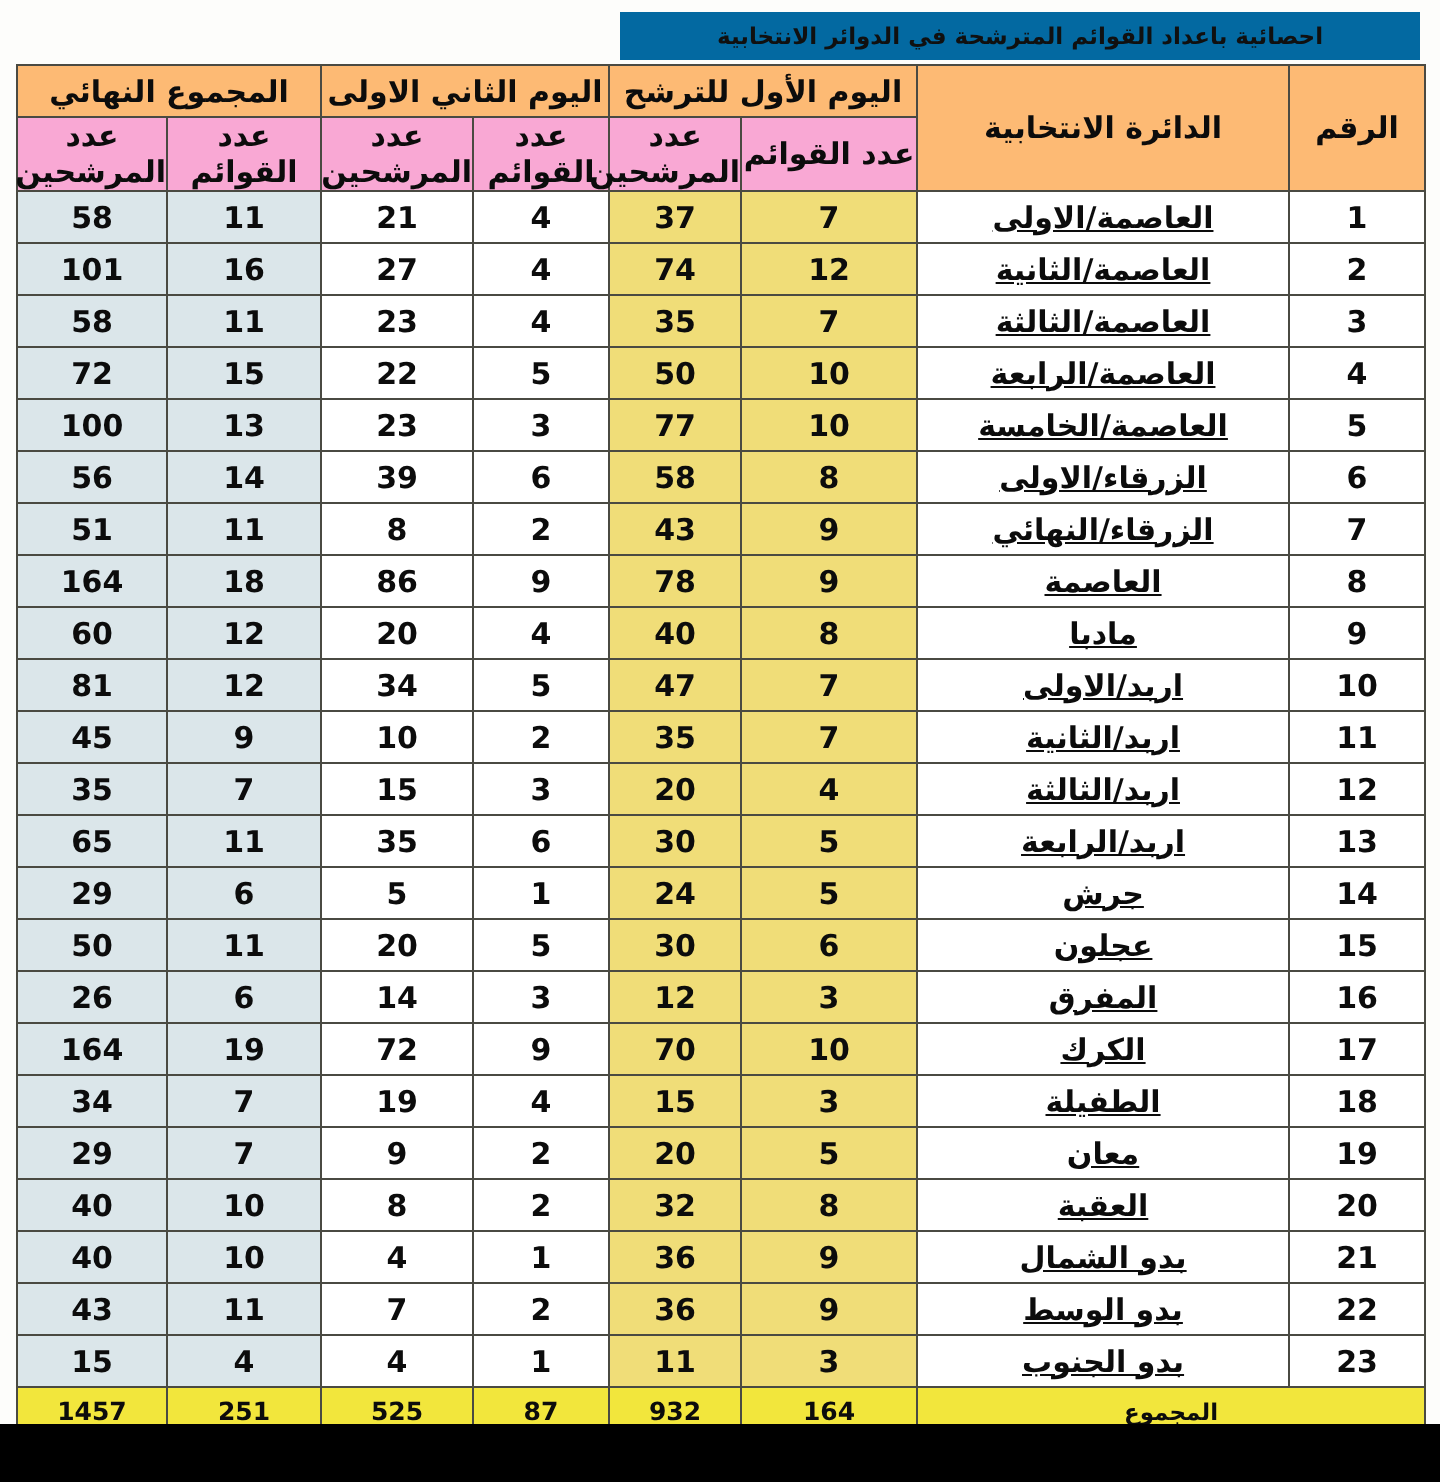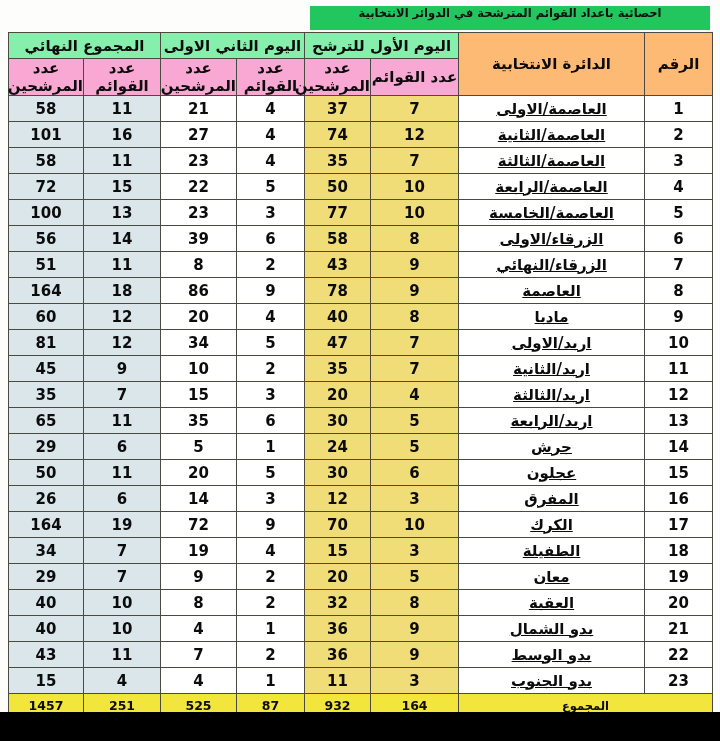--- a/index.html
+++ b/index.html
@@ -25,22 +25,23 @@
     background: #fdfdfb;
   }
 
   
   #title-band {
     position: absolute;
     left: 310px;
     top: 6px;
     width: 400px;
     height: 24px;
-    background: #22c55e;
+    background: #0369a1;
     display: flex;
+    align-items: center;
     justify-content: center;
   }
   #title-band .title-text {
     font-size: 11.5px;
     font-weight: bold;
     color: #101010;
     letter-spacing: 0px;
     white-space: nowrap;
   }
 
@@ -61,21 +62,21 @@
     vertical-align: middle;
     font-size: 15px;
     font-weight: bold;
     color: #0c0c0c;
     height: 26px;
     box-sizing: border-box;
   }
 
   
   th.grp {
-    background: #86efac;
+    background: #fdba74;
     font-size: 11.5px;
     height: 16px;
     font-weight: bold;
     color: #141414;
   }
   th.sub {
     background: #f9a8d4;
     font-size: 11px;
     height: 20px;
     font-weight: bold;

